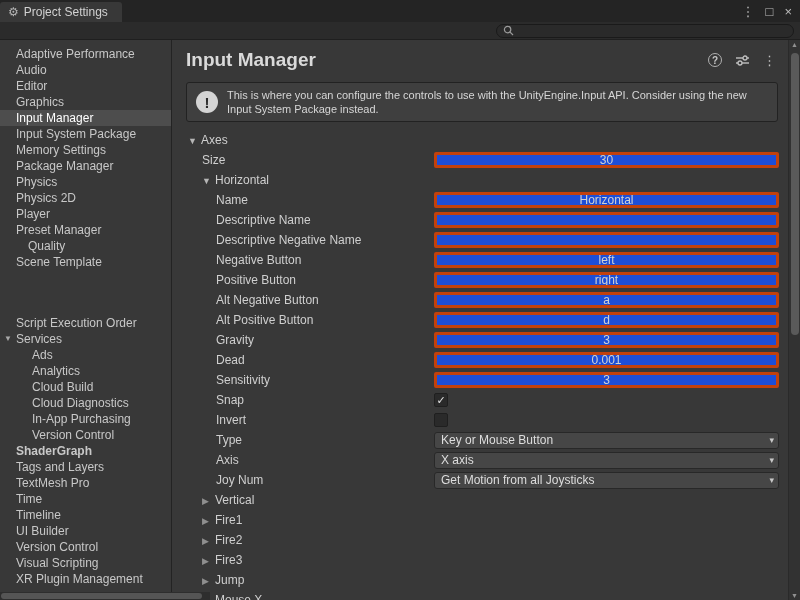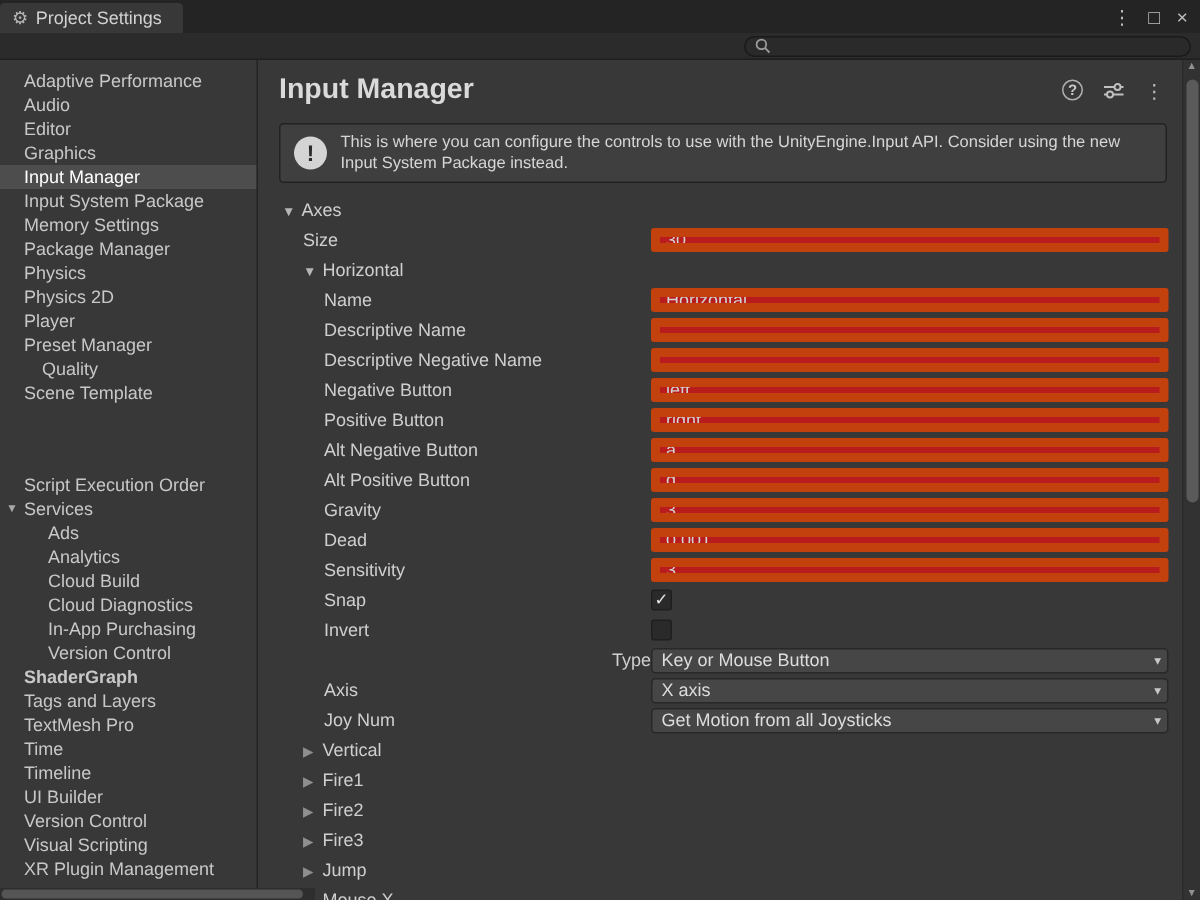--- a/index.html
+++ b/index.html
@@ -38,21 +38,21 @@
   .infobox { margin:9px 10px 0 0; background:#3f3f3f; border:1px solid #222222; border-radius:3px; padding:5px 9px; display:flex; align-items:center; gap:9px; min-height:38px; }
   .info-icon { flex:0 0 22px; height:22px; border-radius:50%; background:#d4d4d4; color:#2a2a2a; font-weight:bold; font-size:15px; display:flex; align-items:center; justify-content:center; }
   .info-text { font-size:11px; color:#d6d6d6; line-height:14px; max-width:570px; }
   
   .rows { margin-top:8px; }
   .prow { height:20px; display:flex; align-items:center; }
   .plabel { width:248px; flex:0 0 248px; white-space:nowrap; overflow:hidden; color:#cfcfcf; cursor:default; }
   .tri { display:inline-block; width:13px; font-size:9px; color:#b6b6b6; }
   .tri.closed { color:#8f8f8f; }
   .pvalue { flex:1; padding-right:9px; display:flex; align-items:center; }
-  .tfield { width:100%; height:16px; background:#b91c1c; border:6px solid #c2410c; border-radius:2px; color:#d2d2d2; font-size:12px; font-family:inherit; padding:0 4px; outline:none; }
+  .tfield { width:100%; height:16px; background:#1d4ed8; border:3px solid #c2410c; border-radius:2px; color:#d2d2d2; font-size:12px; font-family:inherit; padding:0 4px; outline:none;text-align:center; }
   .cbox { width:14px; height:14px; background:#2a2a2a; border:1px solid #1f1f1f; border-radius:2px; color:#e4e4e4; font-size:11px; line-height:12px; text-align:center; cursor:default; }
   .ddown { width:100%; height:17px; background:#464646; border:1px solid #282828; border-radius:3px; color:#dddddd; font-size:12px; line-height:15px; padding:0 16px 0 6px; position:relative; white-space:nowrap; overflow:hidden; cursor:default; }
   .ddarrow { position:absolute; right:4px; top:0; font-size:9px; color:#c8c8c8; line-height:15px; }
   
   .vscroll { width:12px; background:#323232; border-left:1px solid #2a2a2a; position:relative; }
   .vthumb { position:absolute; left:2px; top:13px; width:8px; height:282px; background:#5a5a5a; border-radius:4px; }
   .varrow { position:absolute; left:0; width:11px; text-align:center; font-size:7px; color:#909090; cursor:default; }
   .hscroll { position:absolute; left:0; bottom:0; width:210px; height:8px; background:#2e2e2e; }
   .hthumb { position:absolute; left:1px; top:1px; height:6px; width:201px; background:#555555; border-radius:3px; }
 </style>
@@ -219,21 +219,21 @@
             <div class="cbox">✓</div>
           </div>
         </div>
         <div class="prow">
           <div class="plabel" style="padding-left: 30px;"><span>Invert</span></div>
           <div class="pvalue">
             <div class="cbox"></div>
           </div>
         </div>
         <div class="prow">
-          <div class="plabel" style="padding-left: 30px; text-align: right;"><span>Type</span></div>
+          <div class="plabel" style="padding-left: 30px;"><span>Type</span></div>
           <div class="pvalue">
             <div class="ddown"><span>Key or Mouse Button</span><span class="ddarrow">▾</span></div>
           </div>
         </div>
         <div class="prow">
           <div class="plabel" style="padding-left: 30px;"><span>Axis</span></div>
           <div class="pvalue">
             <div class="ddown"><span>X axis</span><span class="ddarrow">▾</span></div>
           </div>
         </div>

